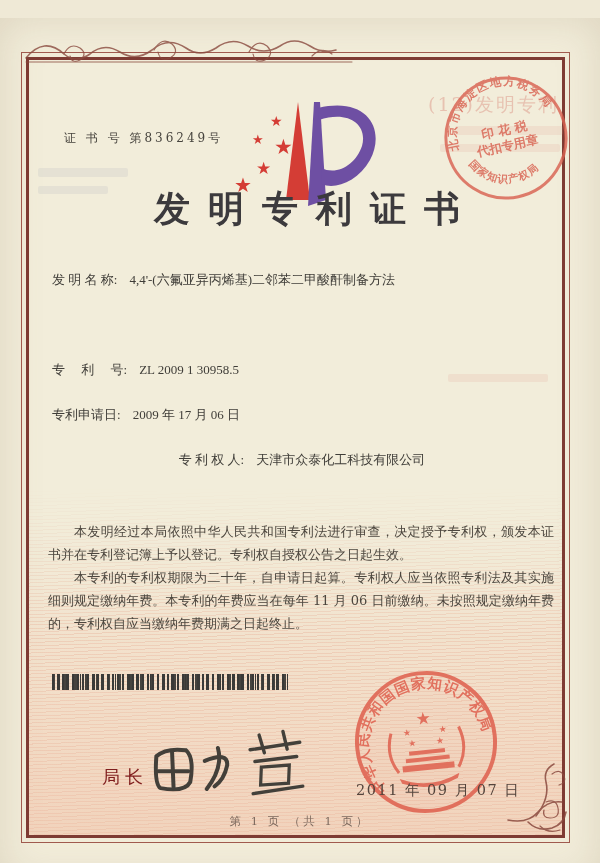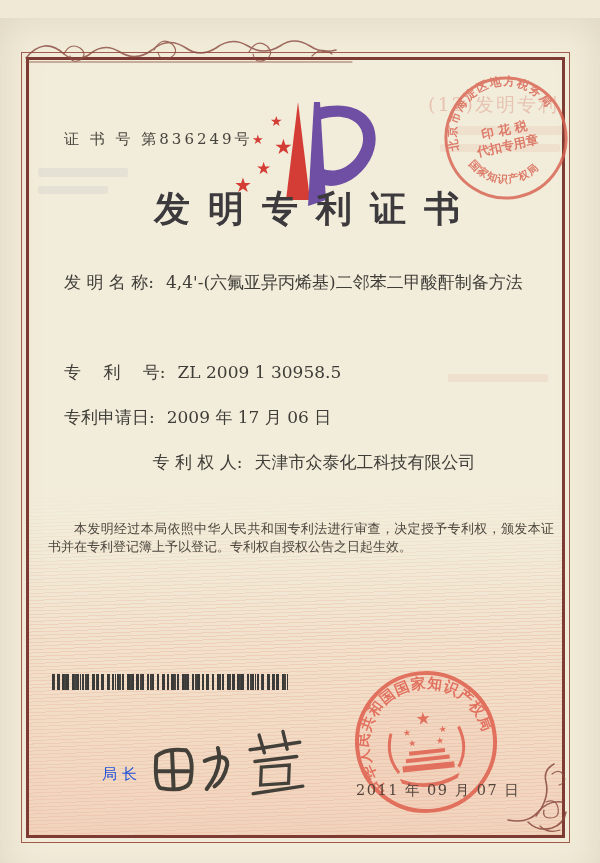--- a/index.html
+++ b/index.html
@@ -25,41 +25,41 @@
     background-image:
       linear-gradient(180deg, rgba(246,215,190,0) 0%, rgba(243,198,172,.40) 62%, rgba(241,192,166,.58) 100%),
       repeating-linear-gradient(178deg, rgba(223,148,124,.30) 0 1px, rgba(247,238,224,0) 1px 3.5px);
     -webkit-mask-image:linear-gradient(180deg, transparent 0, #000 42%);
     mask-image:linear-gradient(180deg, transparent 0, #000 42%);
   }
 
   .ghost-bar{background:rgba(226,152,135,.16);border-radius:2px;filter:blur(.6px);}
   .ghost-bar.blue{background:rgba(120,130,165,.10);}
 
-  #cert-no{left:64px;top:112px;font-size:15px;letter-spacing:3px;color:#46433d;}
+  #cert-no{left:64px;top:112px;font-size:12px;letter-spacing:3px;color:#46433d;}
 
   #title{left:0;width:100%;top:167px;text-align:center;font-size:36px;font-weight:600;
          letter-spacing:18px;padding-left:32px;box-sizing:border-box;color:#3c3a3d;}
 
-  .field{left:64px;width:500px;font-size:17px;color:#3f3d38;white-space:nowrap;}
+  .field{left:52px;width:500px;font-size:13px;color:#3f3d38;white-space:nowrap;font-family:Liberation Serif, serif;}
   .field .lbl{margin-right:12px;}
   #f0{top:253px;} #f1{top:298px;} #f2{top:343px;} #f3{top:388px;} #f4{top:433px;text-align:center;} #f5{top:478px;}
 
   #paras{left:48px;width:506px;top:502px;}
-  #paras p{margin:0;font-size:13px;line-height:18px;color:#4c463e;
+  #paras p{margin:0;font-size:13px;line-height:23px;color:#4c463e;
            text-indent:26px;word-break:break-all;text-align:justify;}
 
   #barcode{left:52px;top:656px;width:236px;height:16px;
     background-image:
       repeating-linear-gradient(90deg,#3a3a38 0 2px,transparent 2px 5px),
       repeating-linear-gradient(90deg,#3a3a38 0 1px,transparent 1px 7px),
       repeating-linear-gradient(90deg,#45433f 0 3px,transparent 3px 11px);
   }
 
-  #signer-title{left:102px;top:747px;font-size:15px;letter-spacing:5px;color:#1d4ed8;}
+  #signer-title{left:102px;top:747px;font-size:18px;letter-spacing:5px;color:#7f1d1d;}
   #signature{left:143px;top:699px;}
 
   #sipo-seal{left:352px;top:650px;opacity:.85;}
   #seal-date{left:356px;top:763px;font-size:14.5px;letter-spacing:1.5px;color:#54443c;}
 
   #footer{left:0;width:100%;top:796px;text-align:center;font-size:11.5px;
           letter-spacing:3px;color:#7d6a5e;}
 
   #tax-stamp{left:442px;top:56px;opacity:.82;}
   #ghost-kind{left:428px;top:74px;font-size:19px;letter-spacing:2px;color:#dfa091;
@@ -132,20 +132,21 @@
   </div>
   <div class="abs field" id="f3">
     <span class="lbl">专利申请日:</span><span>2009 年 17 月 06 日</span>
   </div>
   <div class="abs field" id="f4">
     <span class="lbl">专 利 权 人:</span><span>天津市众泰化工科技有限公司</span>
   </div>
 
   <div class="abs" id="paras">
     <p>本发明经过本局依照中华人民共和国专利法进行审查，决定授予专利权，颁发本证书并在专利登记簿上予以登记。专利权自授权公告之日起生效。</p>
+    <p>本专利的专利权期限为二十年，自申请日起算。专利权人应当依照专利法及其实施细则规定缴纳年费。本专利的年费应当在每年 11 月 06 日前缴纳。未按照规定缴纳年费的，专利权自应当缴纳年费期满之日起终止。</p>
   </div>
 
   <div class="abs" id="barcode"></div>
 
   <div class="abs" id="signer-title">局长</div>
   <svg class="abs" id="signature" width="180" height="92" viewBox="0 0 180 92" aria-label="田力普">
     <g fill="none" stroke="#43403a" stroke-width="4" stroke-linecap="round" transform="rotate(-4 90 46)">
       <path d="M14 34 Q10 62 16 66 Q40 72 46 62 Q52 38 44 30 Q24 26 14 34 Z"></path>
       <path d="M15 49 L45 51"></path>
       <path d="M30 30 L29 66"></path>
@@ -193,14 +194,15 @@
         <textPath href="#taxTop" startOffset="4">北京市海淀区地方税务局</textPath>
       </text>
       <text font-size="10.5" font-weight="bold" fill="#d96352" letter-spacing="1">
         <textPath href="#taxBot" startOffset="6">国家知识产权局</textPath>
       </text>
       <text x="64" y="60" text-anchor="middle" font-size="12.5" font-weight="bold" fill="#d96352">印 花 税</text>
       <text x="64" y="76" text-anchor="middle" font-size="12.5" font-weight="bold" fill="#d96352">代扣专用章</text>
     </g>
   </svg>
 
+  <div class="abs" id="footer">第 1 页 （共 1 页）</div>
 
 </div>
 
 </body></html>

